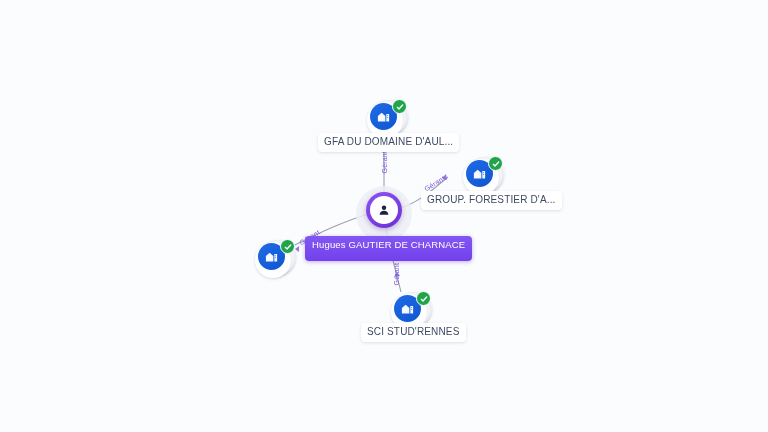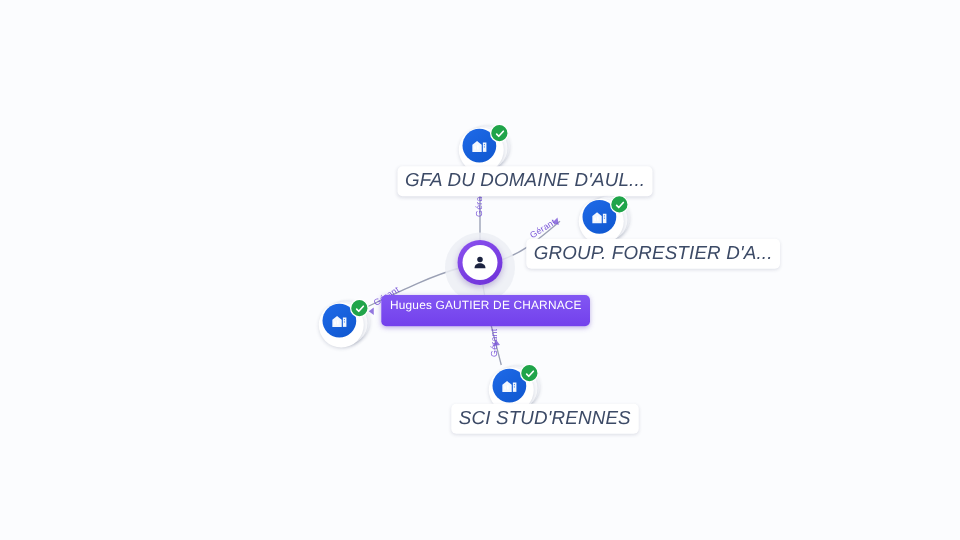--- a/index.html
+++ b/index.html
@@ -120,28 +120,27 @@
     align-items: center;
     justify-content: center;
   }
   .person-node .pin-inner svg { display: block; }
 
   
   .node-label {
     position: absolute;
     background: #ffffff;
     color: #3c4a66;
-    font-size: 15px;
+    font-size: 10px;
     line-height: 1;
     letter-spacing: 0.15px;
     padding: 4px 6px 5px 6px;
     border-radius: 4px;
     white-space: nowrap;
     box-shadow: 0 1px 3px rgba(40,50,90,0.14);
-    font-style: italic;
   }
   .person-label {
     position: absolute;
     background: #7b4df0;
     background: linear-gradient(180deg, #8257f3 0%, #7340ec 100%);
     color: #ffffff;
     font-size: 9.5px;
     line-height: 1;
     letter-spacing: 0.15px;
     padding: 4px 7px 11px 7px;

